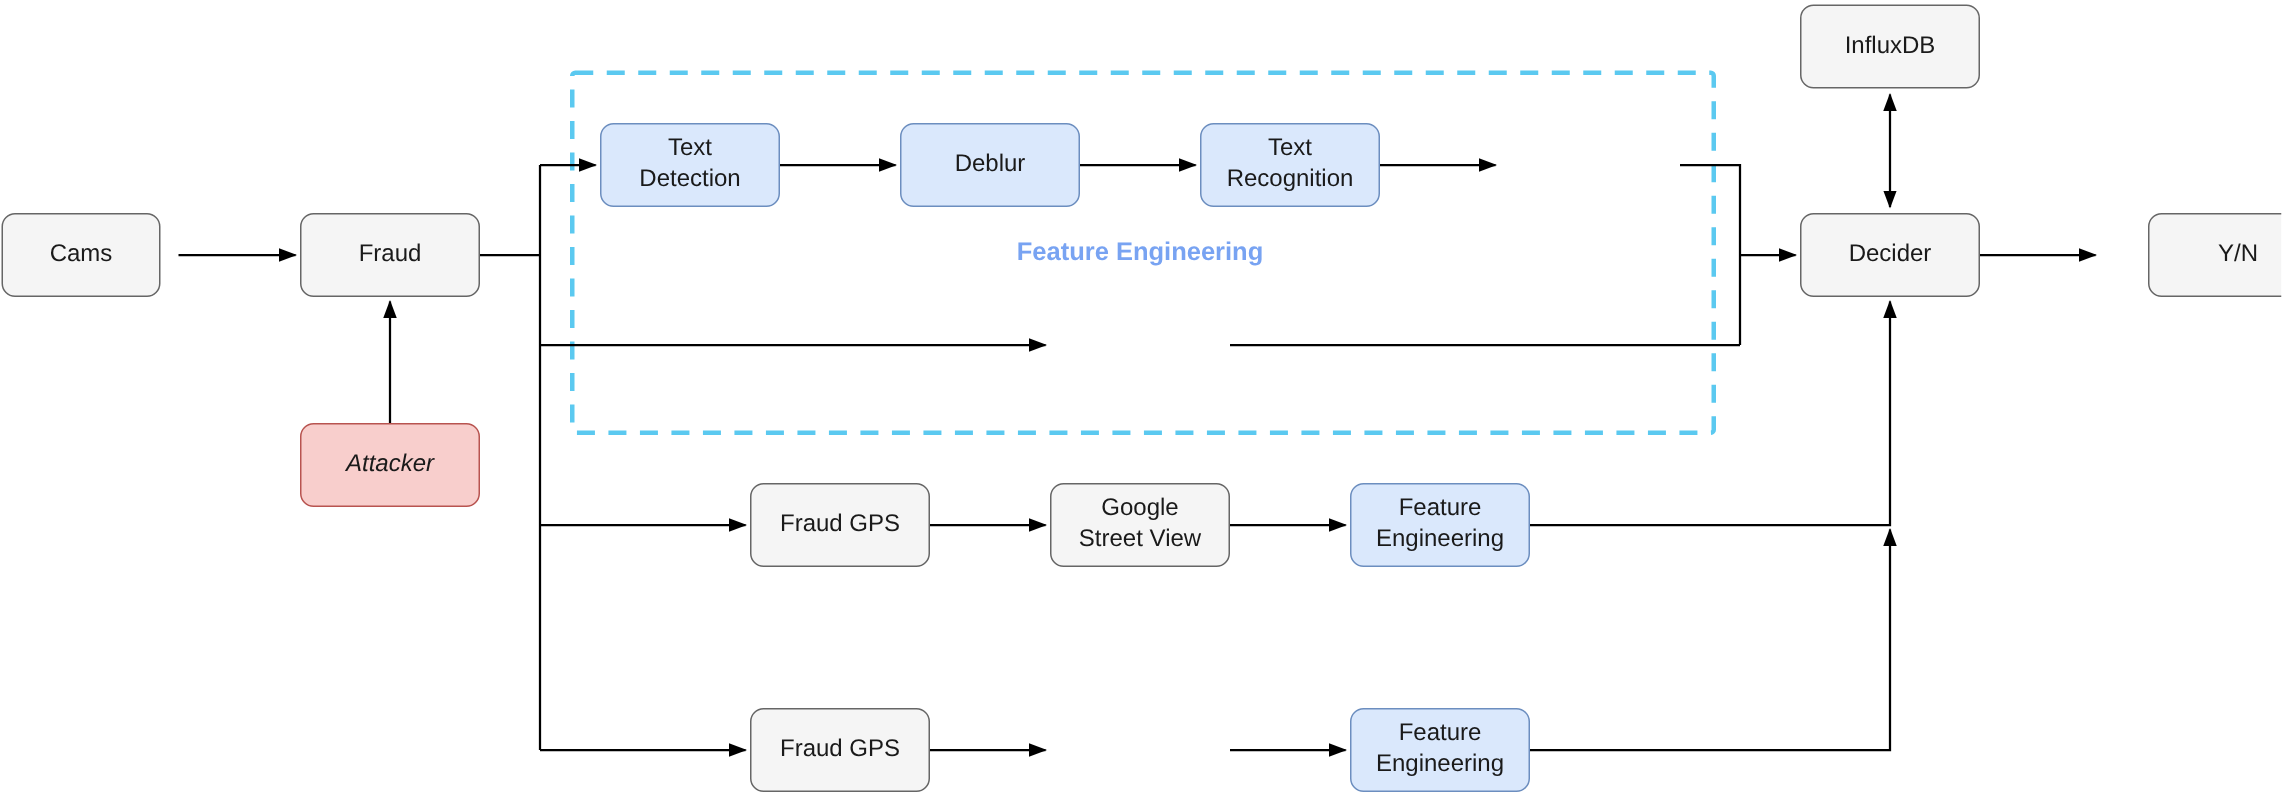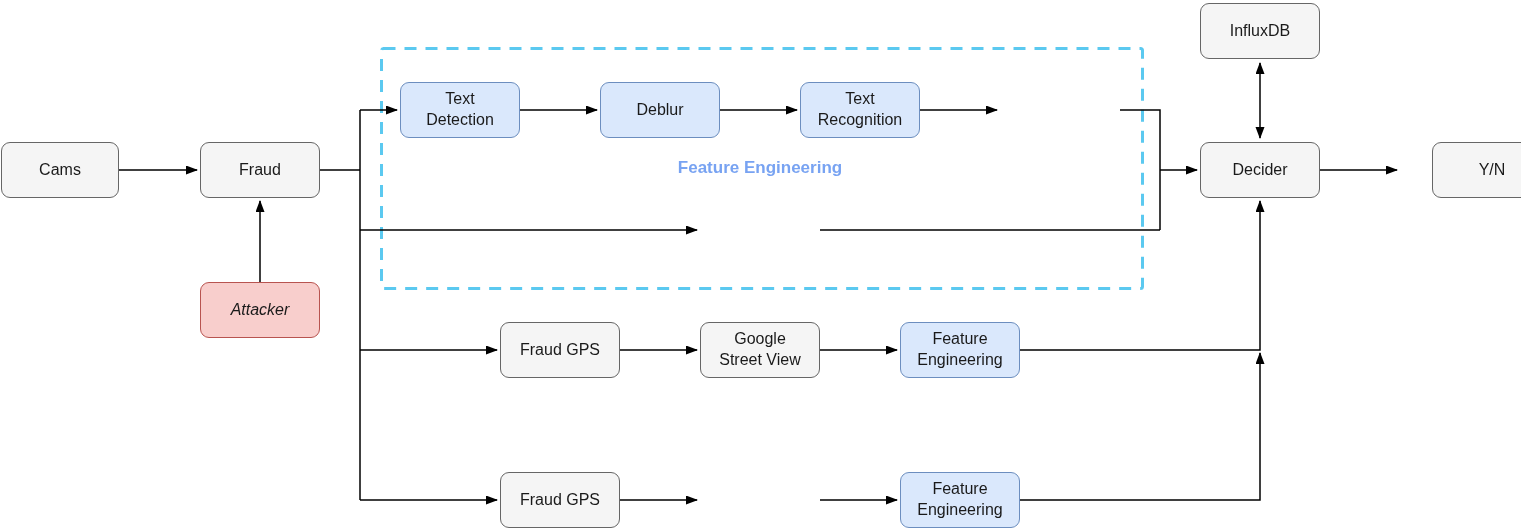--- a/index.html
+++ b/index.html
@@ -111,21 +111,21 @@
     <path class="edge" d="M360,500 H497" marker-end="url(#arrow)"></path>
     <path class="edge" d="M620,500 H697" marker-end="url(#arrow)"></path>
     <path class="edge" d="M820,500 H897" marker-end="url(#arrow)"></path>
     <path class="edge" d="M1020,500 H1260 V353" marker-end="url(#arrow)"></path>
     <path class="edge" d="M1260,63 V138" marker-start="url(#arrow-rev)" marker-end="url(#arrow)"></path>
     <path class="edge" d="M1320,170 H1397" marker-end="url(#arrow)"></path>
   </svg>
 
   <div class="group-label">Feature Engineering</div>
 
-  <div class="node gray" style="left:1px; top:142px; width:118px;">Cams</div>
+  <div class="node gray" style="left:1px; top:142px; width:106px;">Cams</div>
   <div class="node gray" style="left:200px; top:142px;">Fraud</div>
   <div class="node red" style="left:200px; top:282px;">Attacker</div>
 
   <div class="node blue" style="left:400px; top:82px;">Text
 Detection</div>
   <div class="node blue" style="left:600px; top:82px;">Deblur</div>
   <div class="node blue" style="left:800px; top:82px;">Text
 Recognition</div>
 
   <div class="node gray" style="left:500px; top:322px;">Fraud GPS</div>

